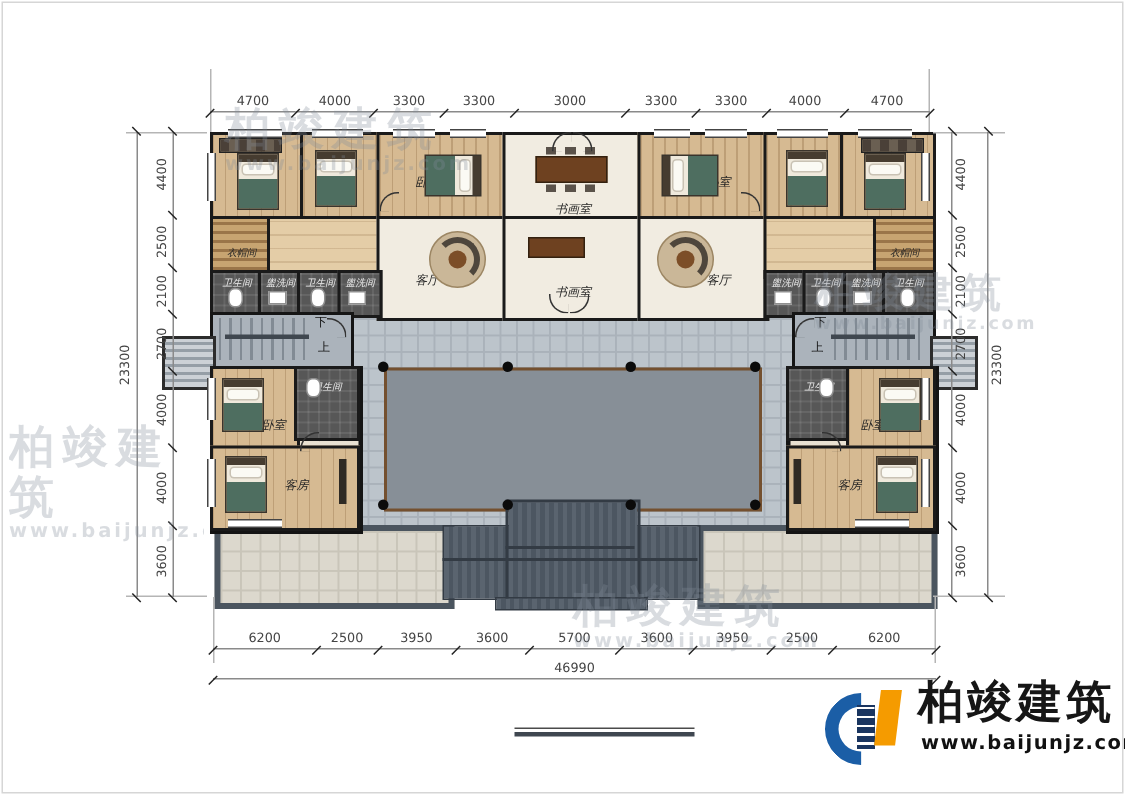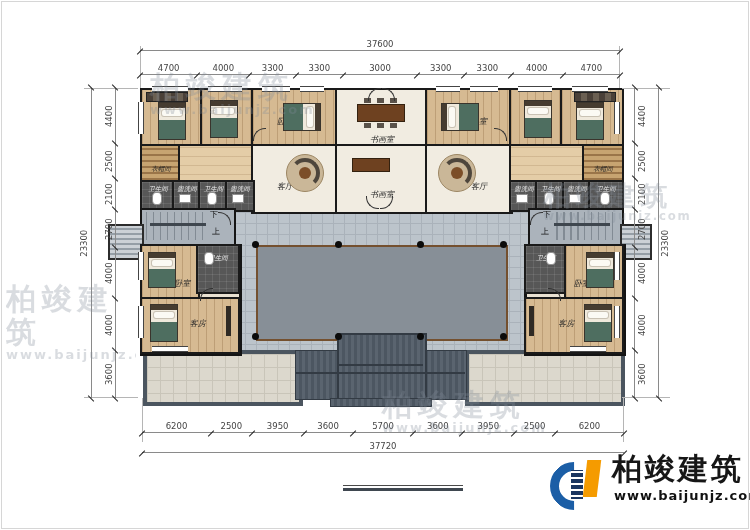--- a/index.html
+++ b/index.html
@@ -144,25 +144,20 @@
   </div>
   <div class="wm" style="left:6px;top:282px;width:130px;overflow:hidden">
     <div class="wm1">柏竣建筑</div>
     <div class="wm2">www.baijunjz.com</div>
   </div>
   <div class="wm" style="left:382px;top:388px">
     <div class="wm1">柏竣建筑</div>
     <div class="wm2">www.baijunjz.com</div>
   </div>
 
-  <div class="chain h" style="left:140px;top:38px;width:480px;height:13px">
-      <div class="seg" style="flex-grow: 37600;">
-        <span>37600</span>
-      </div>
-    </div>
   <div class="chain h" style="left:140px;top:62px;width:480px;height:13px">
       <div class="seg" style="flex-grow: 4700;">
         <span>4700</span>
       </div>
       <div class="seg" style="flex-grow: 4000;">
         <span>4000</span>
       </div>
       <div class="seg" style="flex-grow: 3300;">
         <span>3300</span>
       </div>
@@ -209,21 +204,21 @@
       </div>
       <div class="seg" style="flex-grow: 2500;">
         <span>2500</span>
       </div>
       <div class="seg" style="flex-grow: 6200;">
         <span>6200</span>
       </div>
     </div>
   <div class="chain h" style="left:142px;top:440px;width:482px;height:13px">
       <div class="seg" style="flex-grow: 37720;">
-        <span>37720</span>
+        <span>46990</span>
       </div>
     </div>
   <div class="chain v" style="left:78px;top:88px;width:13px;height:310px">
       <div class="seg" style="flex-grow: 23300;">
         <span>23300</span>
       </div>
     </div>
   <div class="chain v" style="left:102px;top:88px;width:13px;height:310px">
       <div class="seg" style="flex-grow: 4400;">
         <span>4400</span>

